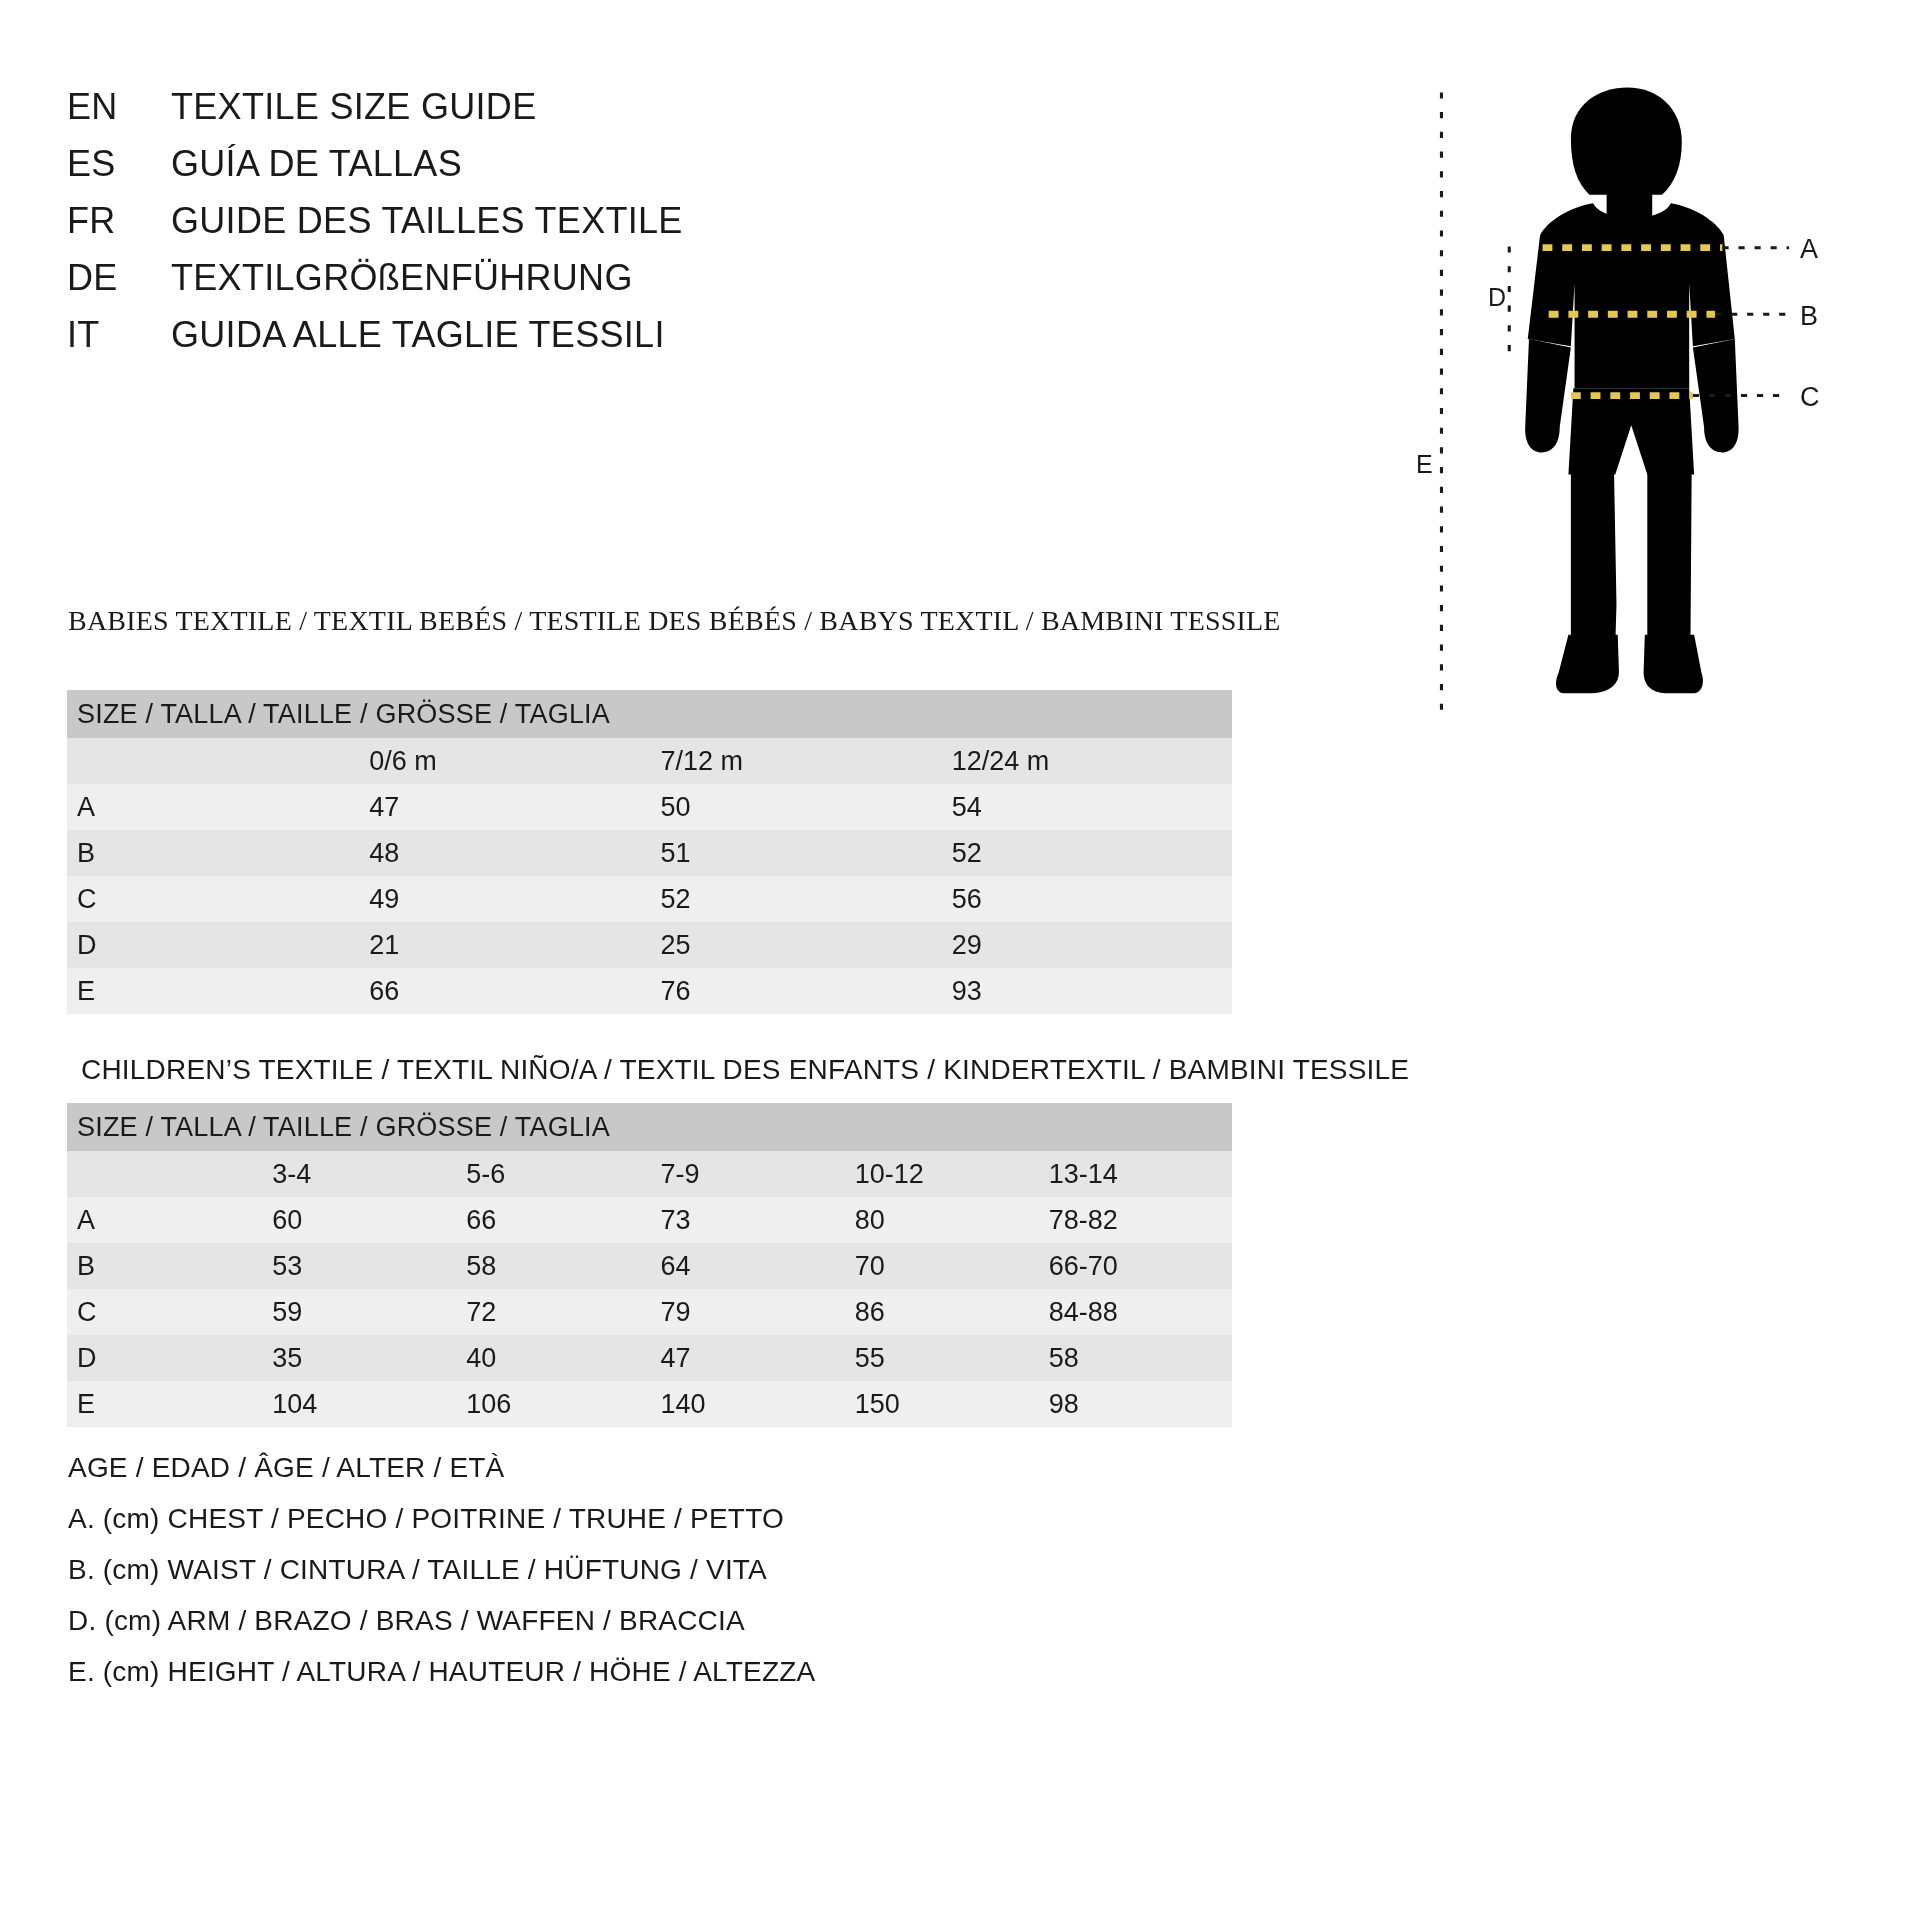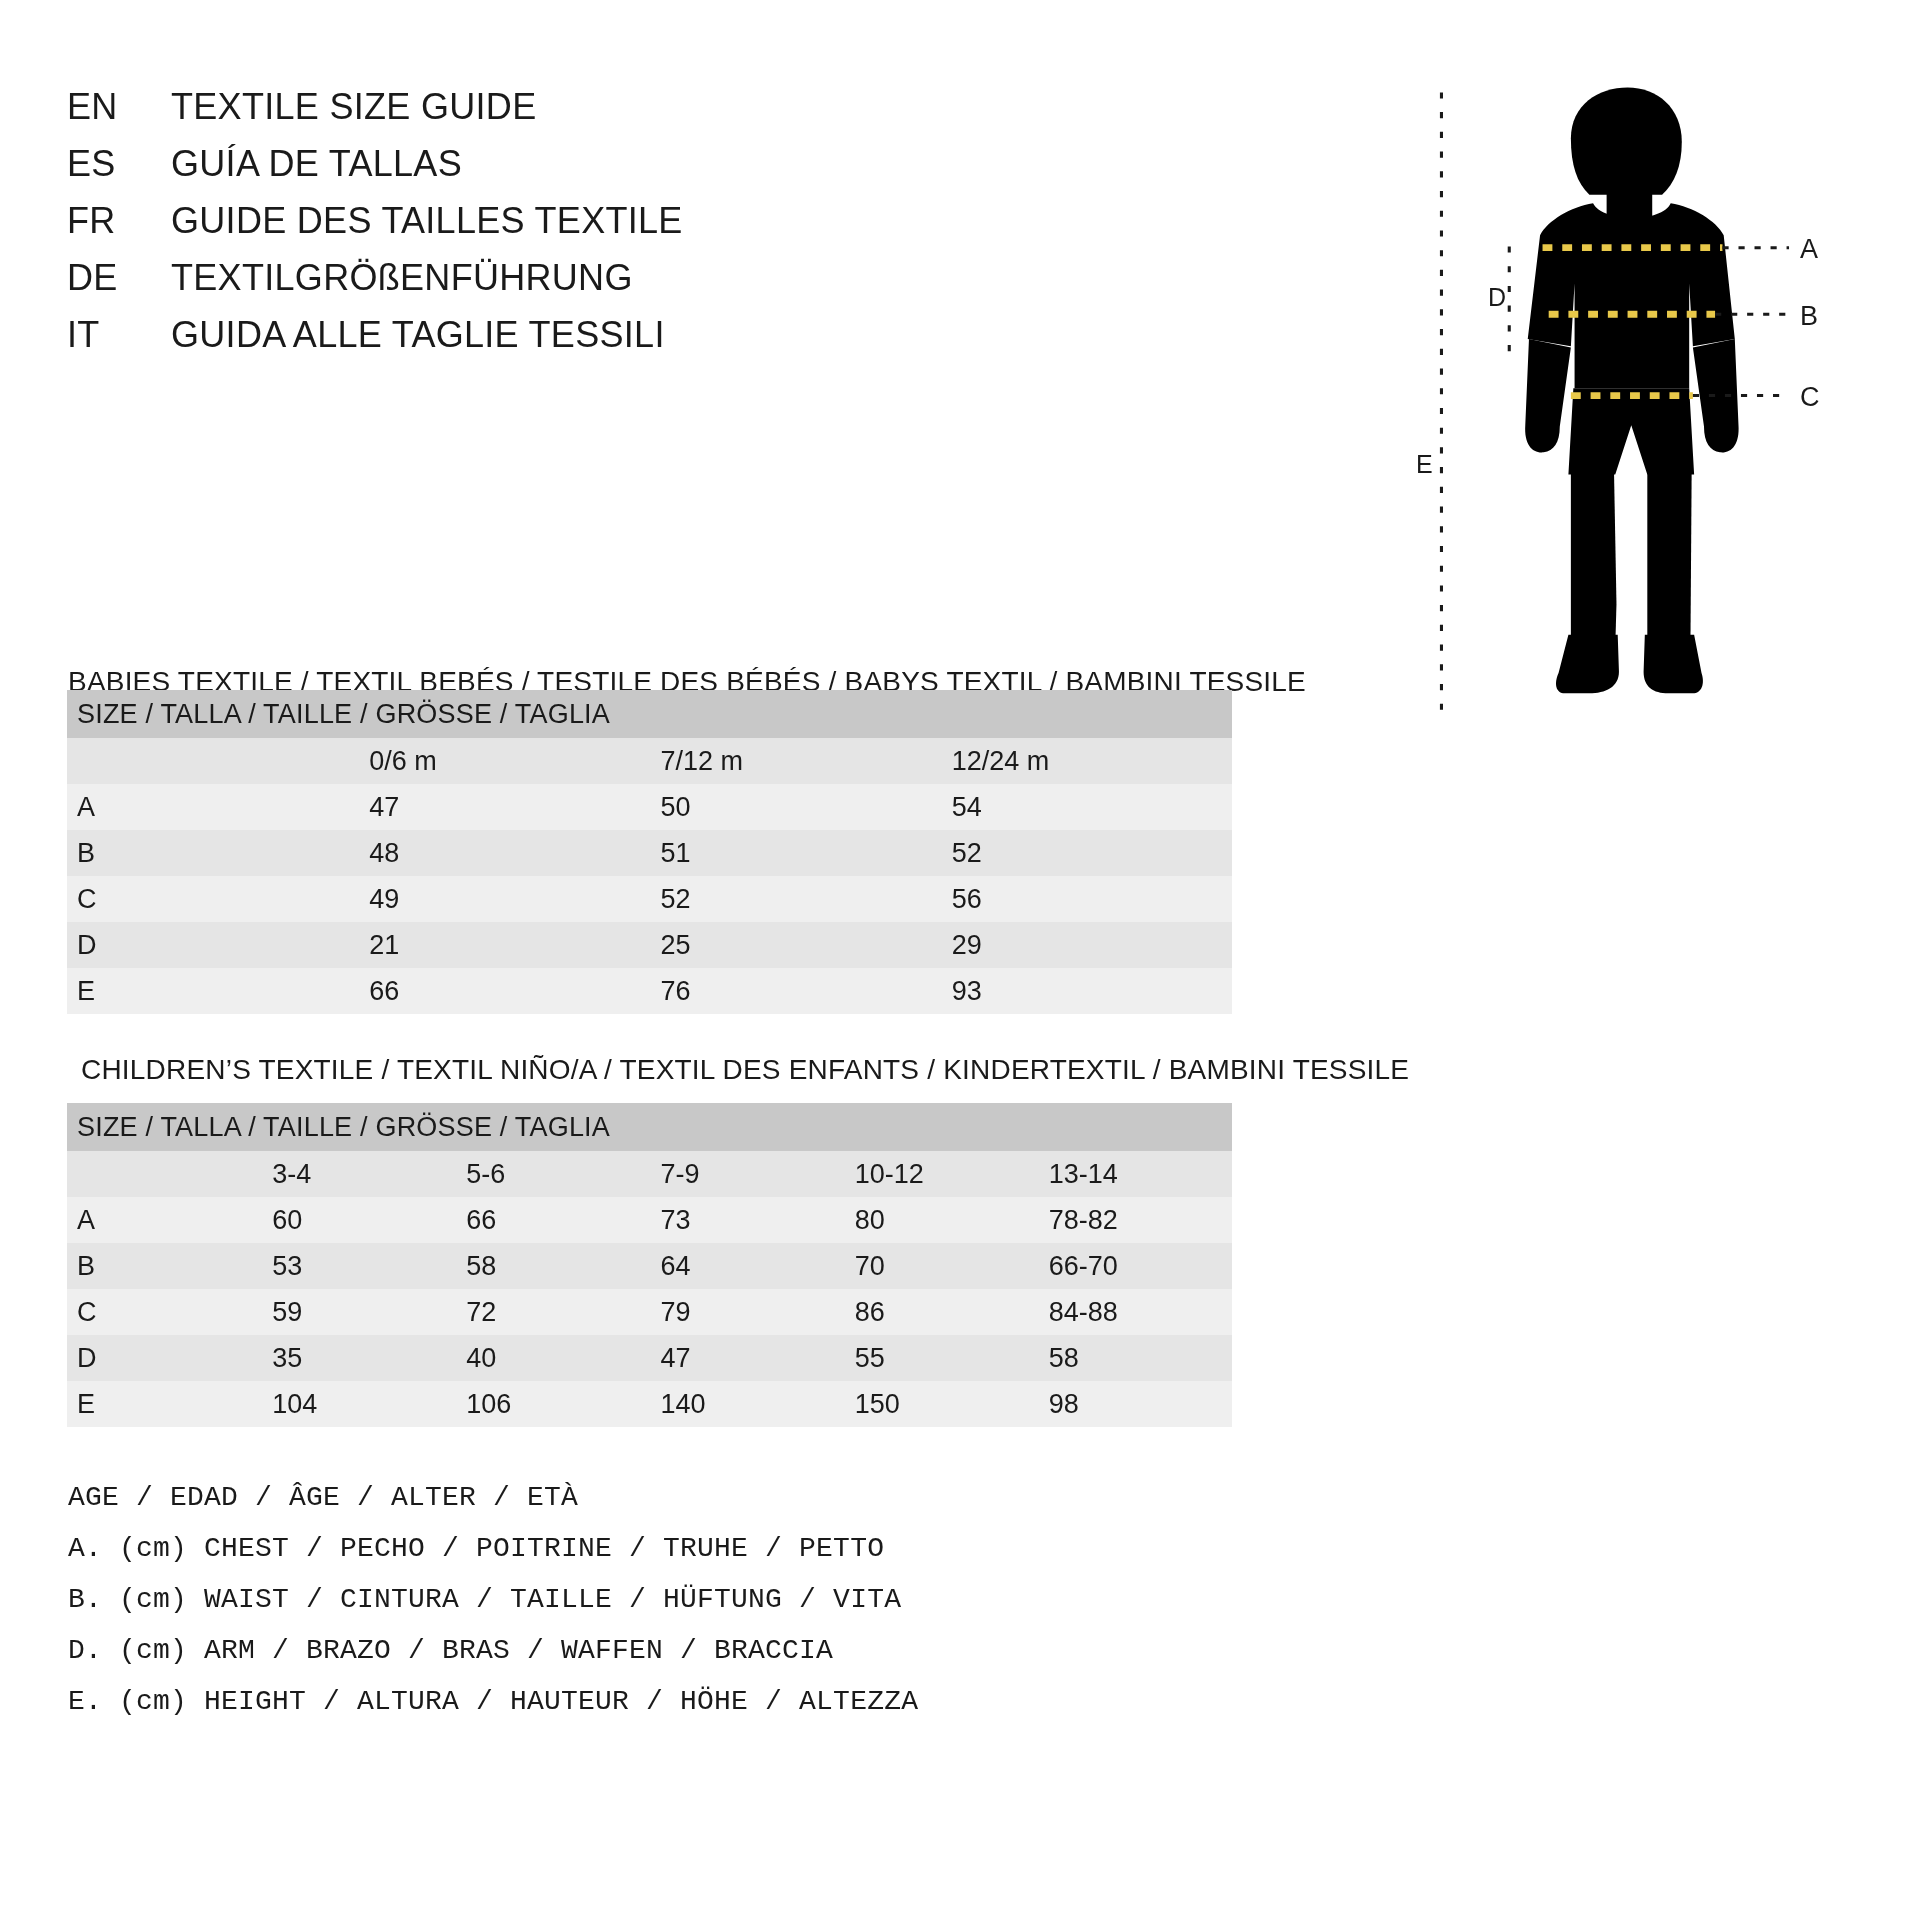--- a/index.html
+++ b/index.html
@@ -56,21 +56,21 @@
   }
 
   
   .section-title {
     position: absolute;
     font-size: 28px;
     letter-spacing: 0.2px;
     color: #1a1a1a;
     white-space: nowrap;
   }
-  #babies-title { left: 68px; top: 666px; }
+  #babies-title { left: 68px; top: 605px; font-family: Liberation Serif, serif; }
   #children-title { left: 81px; top: 1054px; }
 
   
   .size-table {
     position: absolute;
     border-collapse: collapse;
     table-layout: fixed;
   }
   #babies-table { left: 67px; top: 690px; width: 1165px; }
   #children-table { left: 67px; top: 1103px; width: 1165px; }
@@ -96,23 +96,22 @@
   .col-label { width: 62px; padding-left: 10px !important; }
   .col-val { }
   .babies .col-val { width: 209px; }
   .children .col-val { width: 209px; }
   .cell-pad { padding-left: 11px !important; }
 
   
   .legend {
     position: absolute;
     left: 68px;
-    top: 1482px;
+    top: 1452px;
     width: 1356px;
-    font-family: Liberation Mono, monospace;
   }
   .legend-row {
     font-size: 28px;
     letter-spacing: 0.2px;
     color: #1a1a1a;
     height: 51px;
     white-space: nowrap;
   }
 </style>
 </head>

